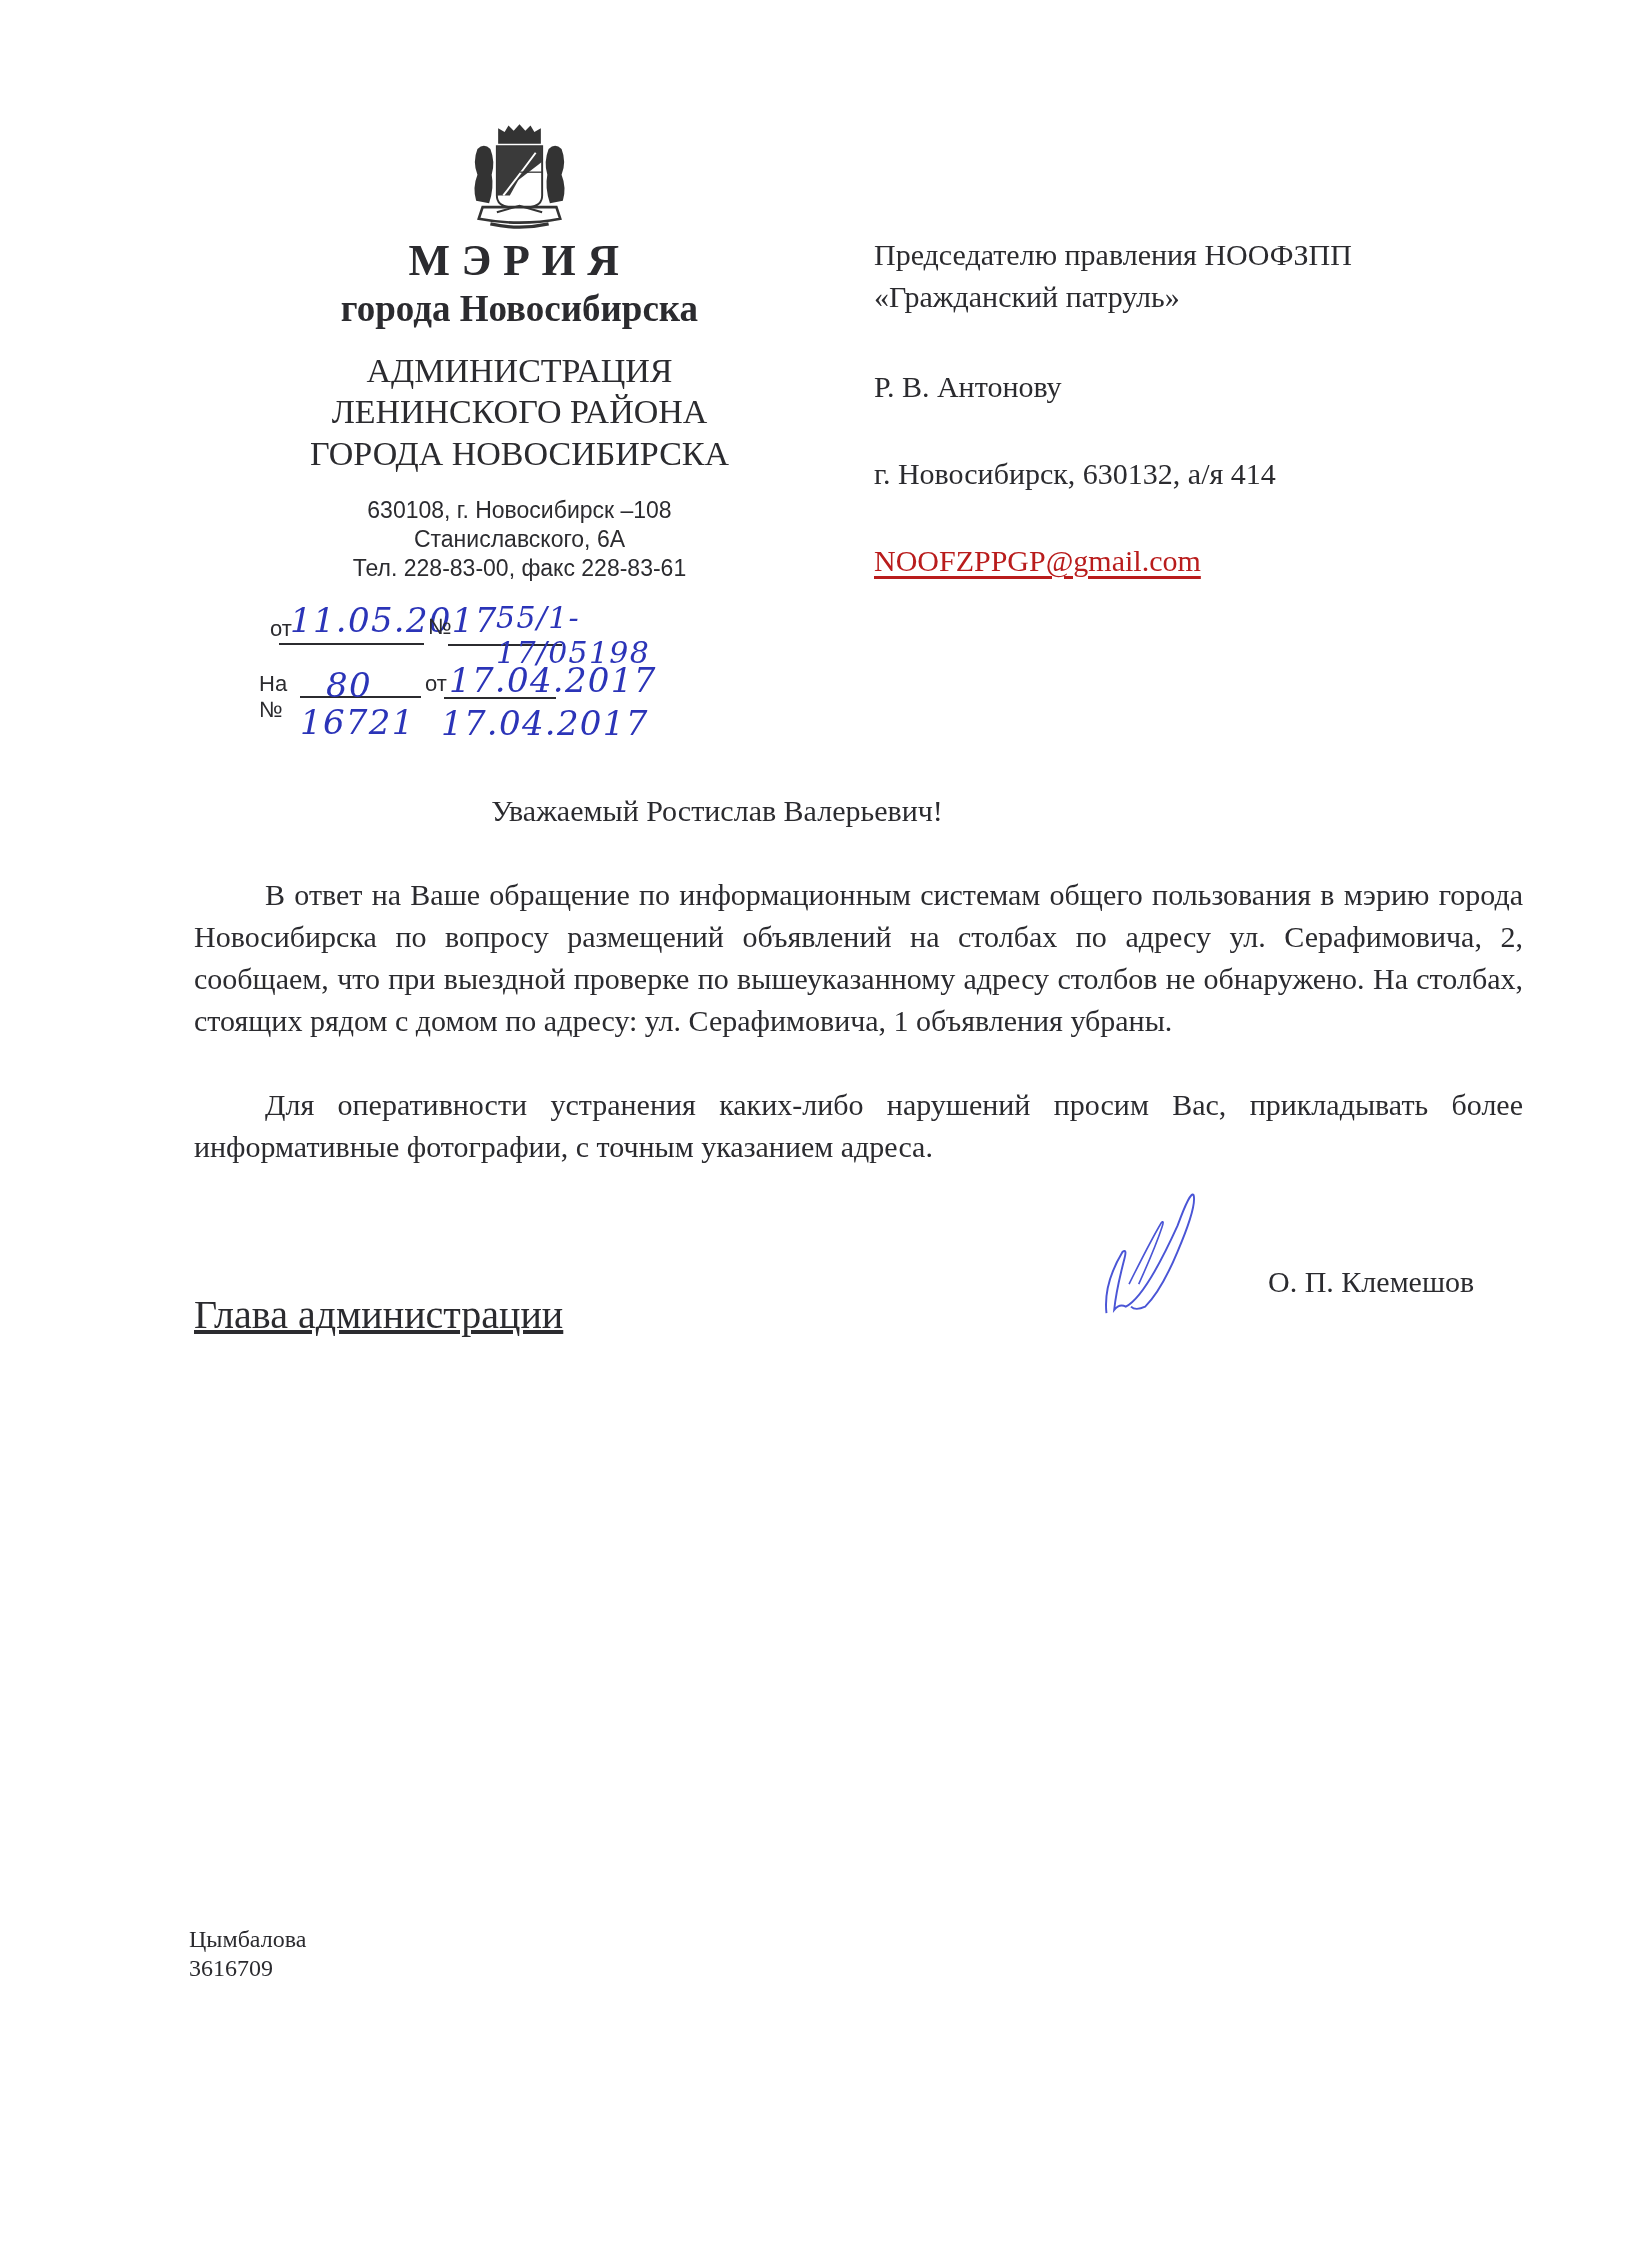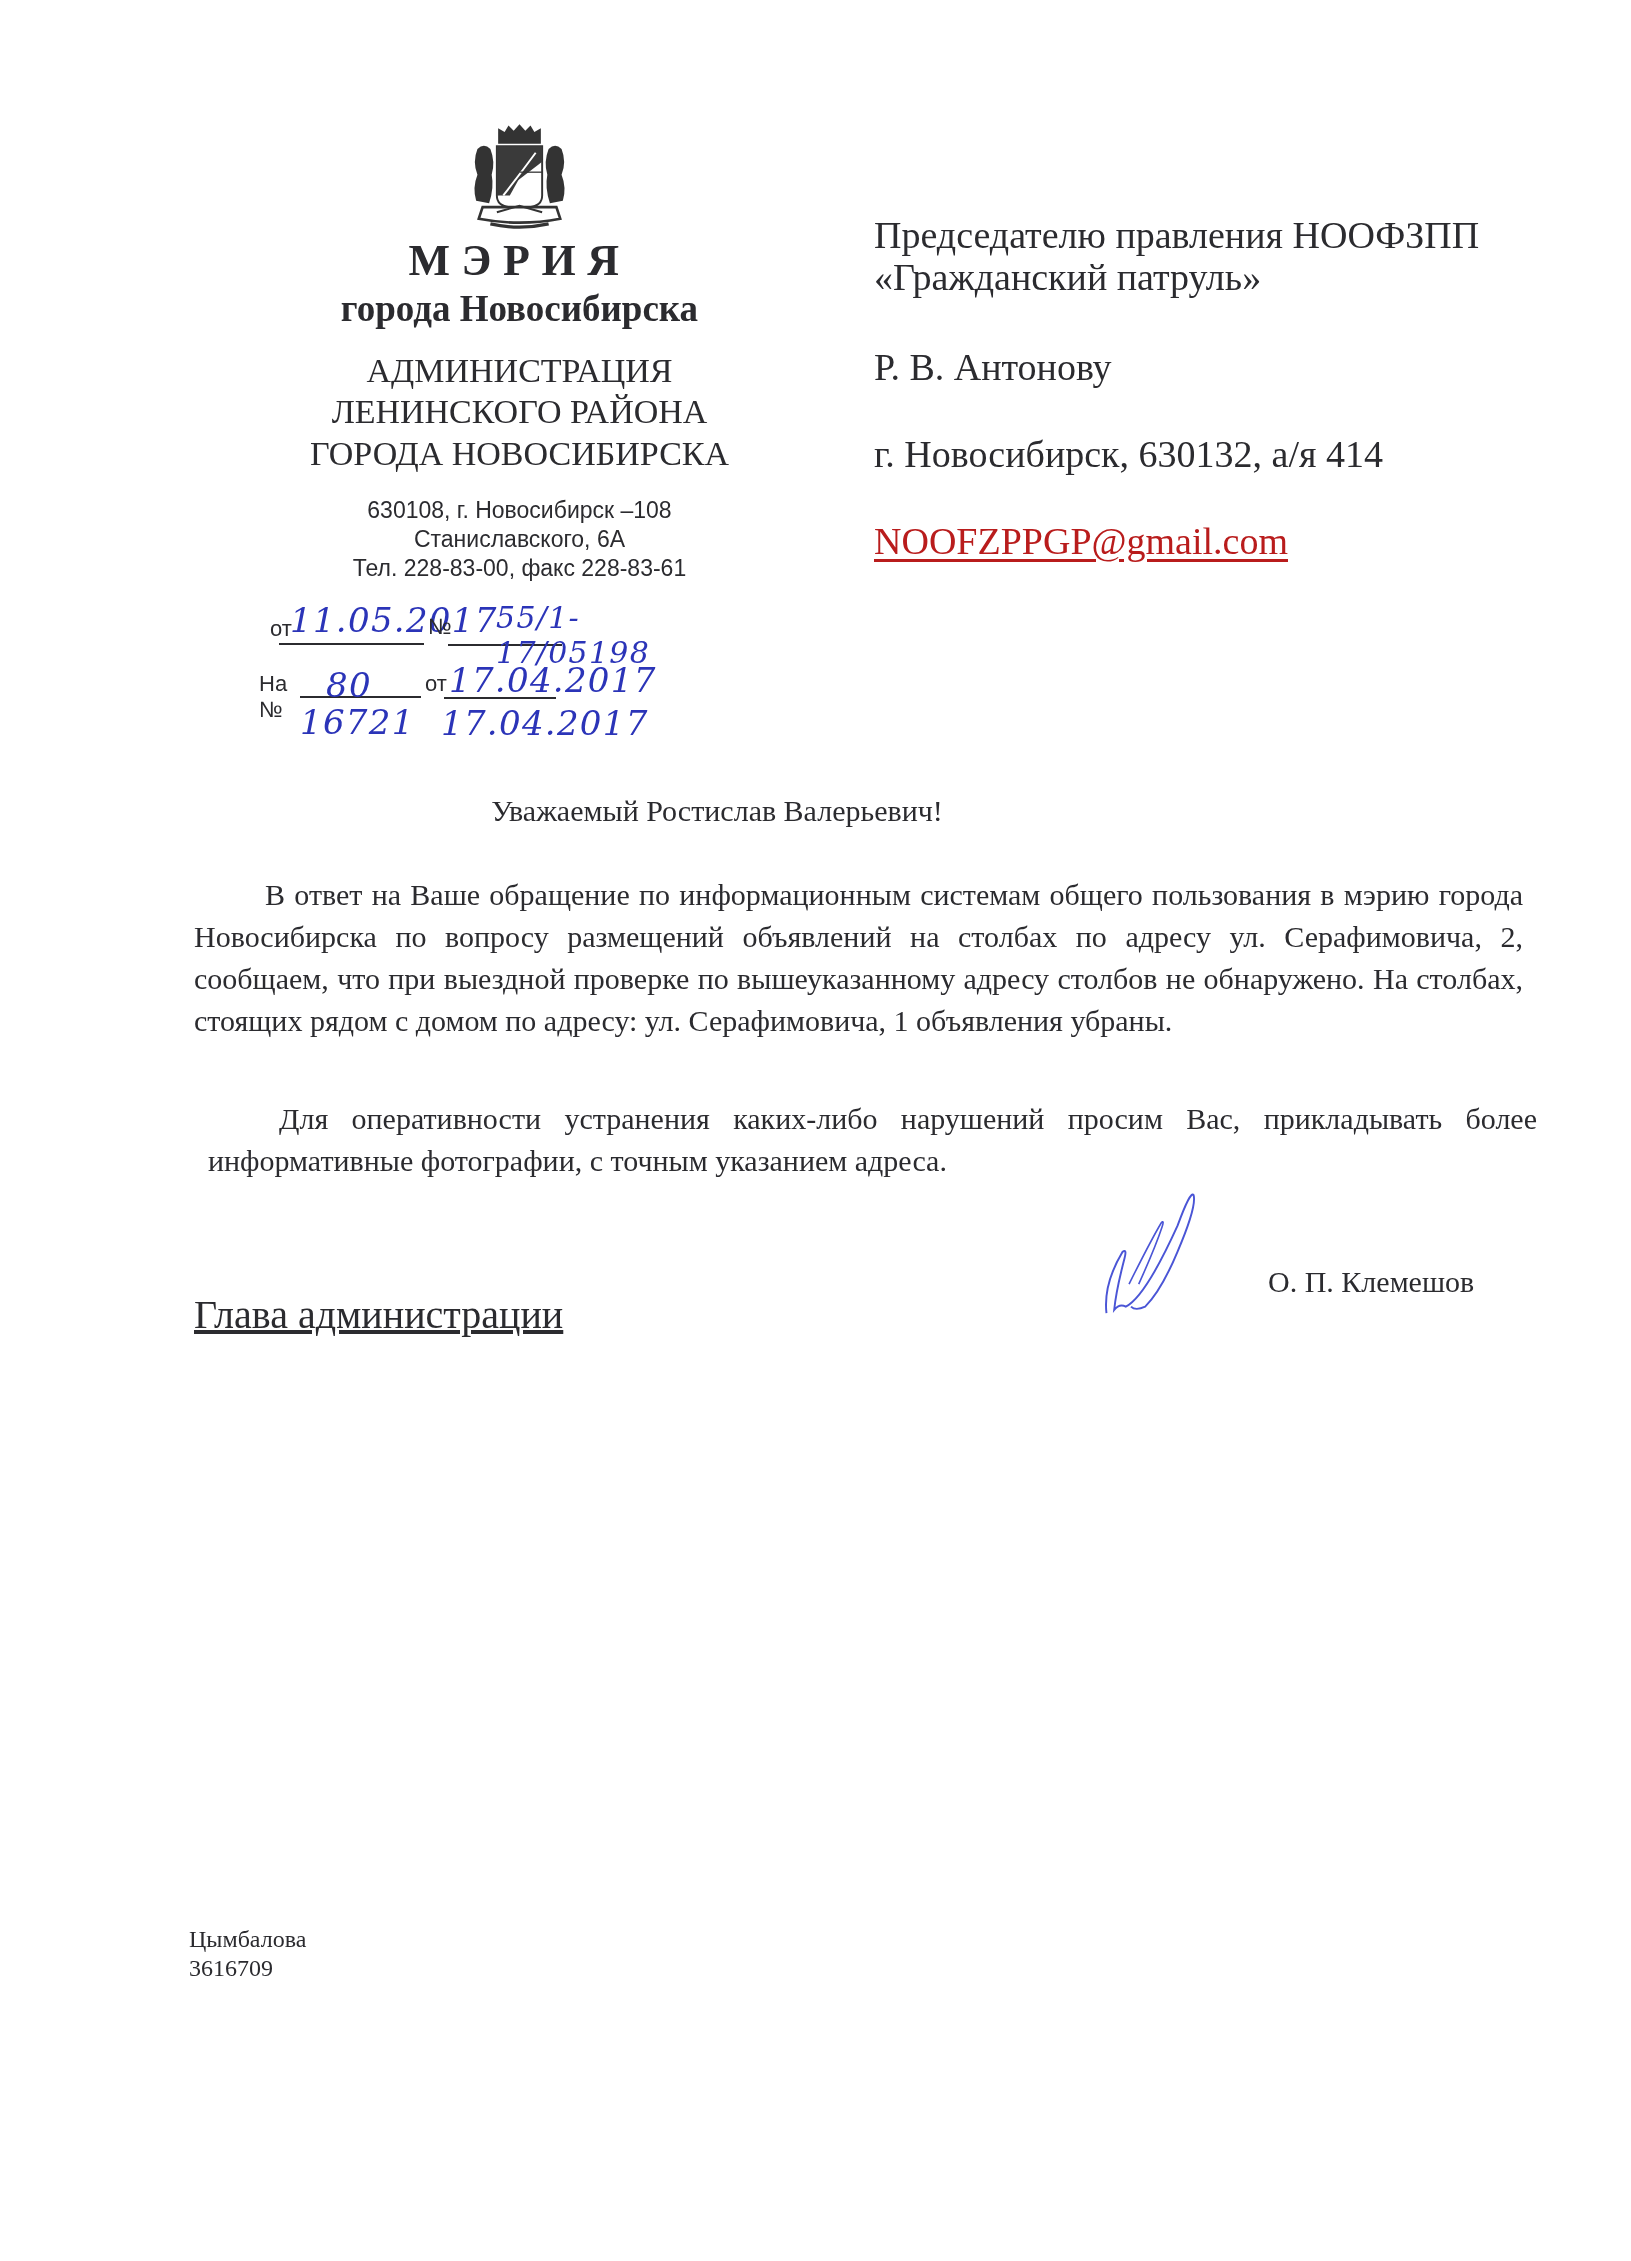--- a/index.html
+++ b/index.html
@@ -21,21 +21,21 @@
     #addr-1 { top: 381px; }
     #addr-2 { top: 410px; }
     #addr-3 { top: 439px; }
 
     
     .label { position: absolute; font-size: 22px; }
     .uline { position: absolute; height: 1.9px; background: #2b2b2f; }
     .hand { position: absolute; font-family: "DejaVu Serif", serif; font-style: italic; color: #2b34b8; font-size: 34px; letter-spacing: 1.3px; }
 
     
-    .addressee { position: absolute; left: 874px; font-size: 38px; }
+    .addressee { position: absolute; left: 874px; font-size: 30px; margin-top: 25px; }
     #addr-chair { top: 213px; }
     #addr-org { top: 255px; }
     #addr-name { top: 345px; }
     #addr-postal { top: 432px; }
     #addr-email { top: 519px; text-decoration: underline; text-underline-offset: 5.2px; }
 
     
     #salutation { position: absolute; left: 0; width: 1434px; top: 794px; text-align: center; font-size: 30px; }
     .para { position: absolute; left: 194px; width: 1329px; font-size: 30px; line-height: 42px; text-align: justify; text-indent: 71px; }
     #para-1 { top: 874px; }
@@ -104,21 +104,21 @@
   <div id="addr-chair" class="addressee">Председателю правления НООФЗПП</div>
   <div id="addr-org" class="addressee">«Гражданский патруль»</div>
   <div id="addr-name" class="addressee">Р. В. Антонову</div>
   <div id="addr-postal" class="addressee">г. Новосибирск, 630132, а/я 414</div>
   <a id="addr-email" class="addressee" style="color:#b91c1c;">NOOFZPPGP@gmail.com</a>
 </div>
 
 <div class="serif">
   <div id="salutation">Уважаемый Ростислав Валерьевич!</div>
   <p id="para-1" class="para" style="margin:0;">В ответ на Ваше обращение по информационным системам общего пользования в мэрию города Новосибирска по вопросу размещений объявлений на столбах по адресу ул. Серафимовича, 2, сообщаем, что при выездной проверке по вышеуказанному адресу столбов не обнаружено. На столбах, стоящих рядом с домом по адресу: ул. Серафимовича, 1 объявления убраны.</p>
-  <p id="para-2" class="para" style="margin:14px;">Для оперативности устранения каких-либо нарушений просим Вас, прикладывать более информативные фотографии, с точным указанием адреса.</p>
+  <p id="para-2" class="para" style="margin:0;">Для оперативности устранения каких-либо нарушений просим Вас, прикладывать более информативные фотографии, с точным указанием адреса.</p>
 </div>
 
 <div class="serif">
   <div id="sig-title">Глава администрации</div>
   <svg id="signature" viewBox="0 0 220 210">
     <path d="M10 195 Q5 150 35 100 Q42 95 38 110 Q25 160 22 190 Q30 180 40 185 Q70 170 120 60 Q140 5 145 12 Q150 30 120 100 Q95 160 70 185 Q55 192 48 185" fill="none" stroke="#4a55d6" stroke-width="3"></path>
     <path d="M45 150 Q80 80 95 55 Q100 50 96 62 Q85 95 60 150" fill="none" stroke="#4a55d6" stroke-width="2.5"></path>
   </svg>
   <div id="sig-name">О. П. Клемешов</div>
 </div>

